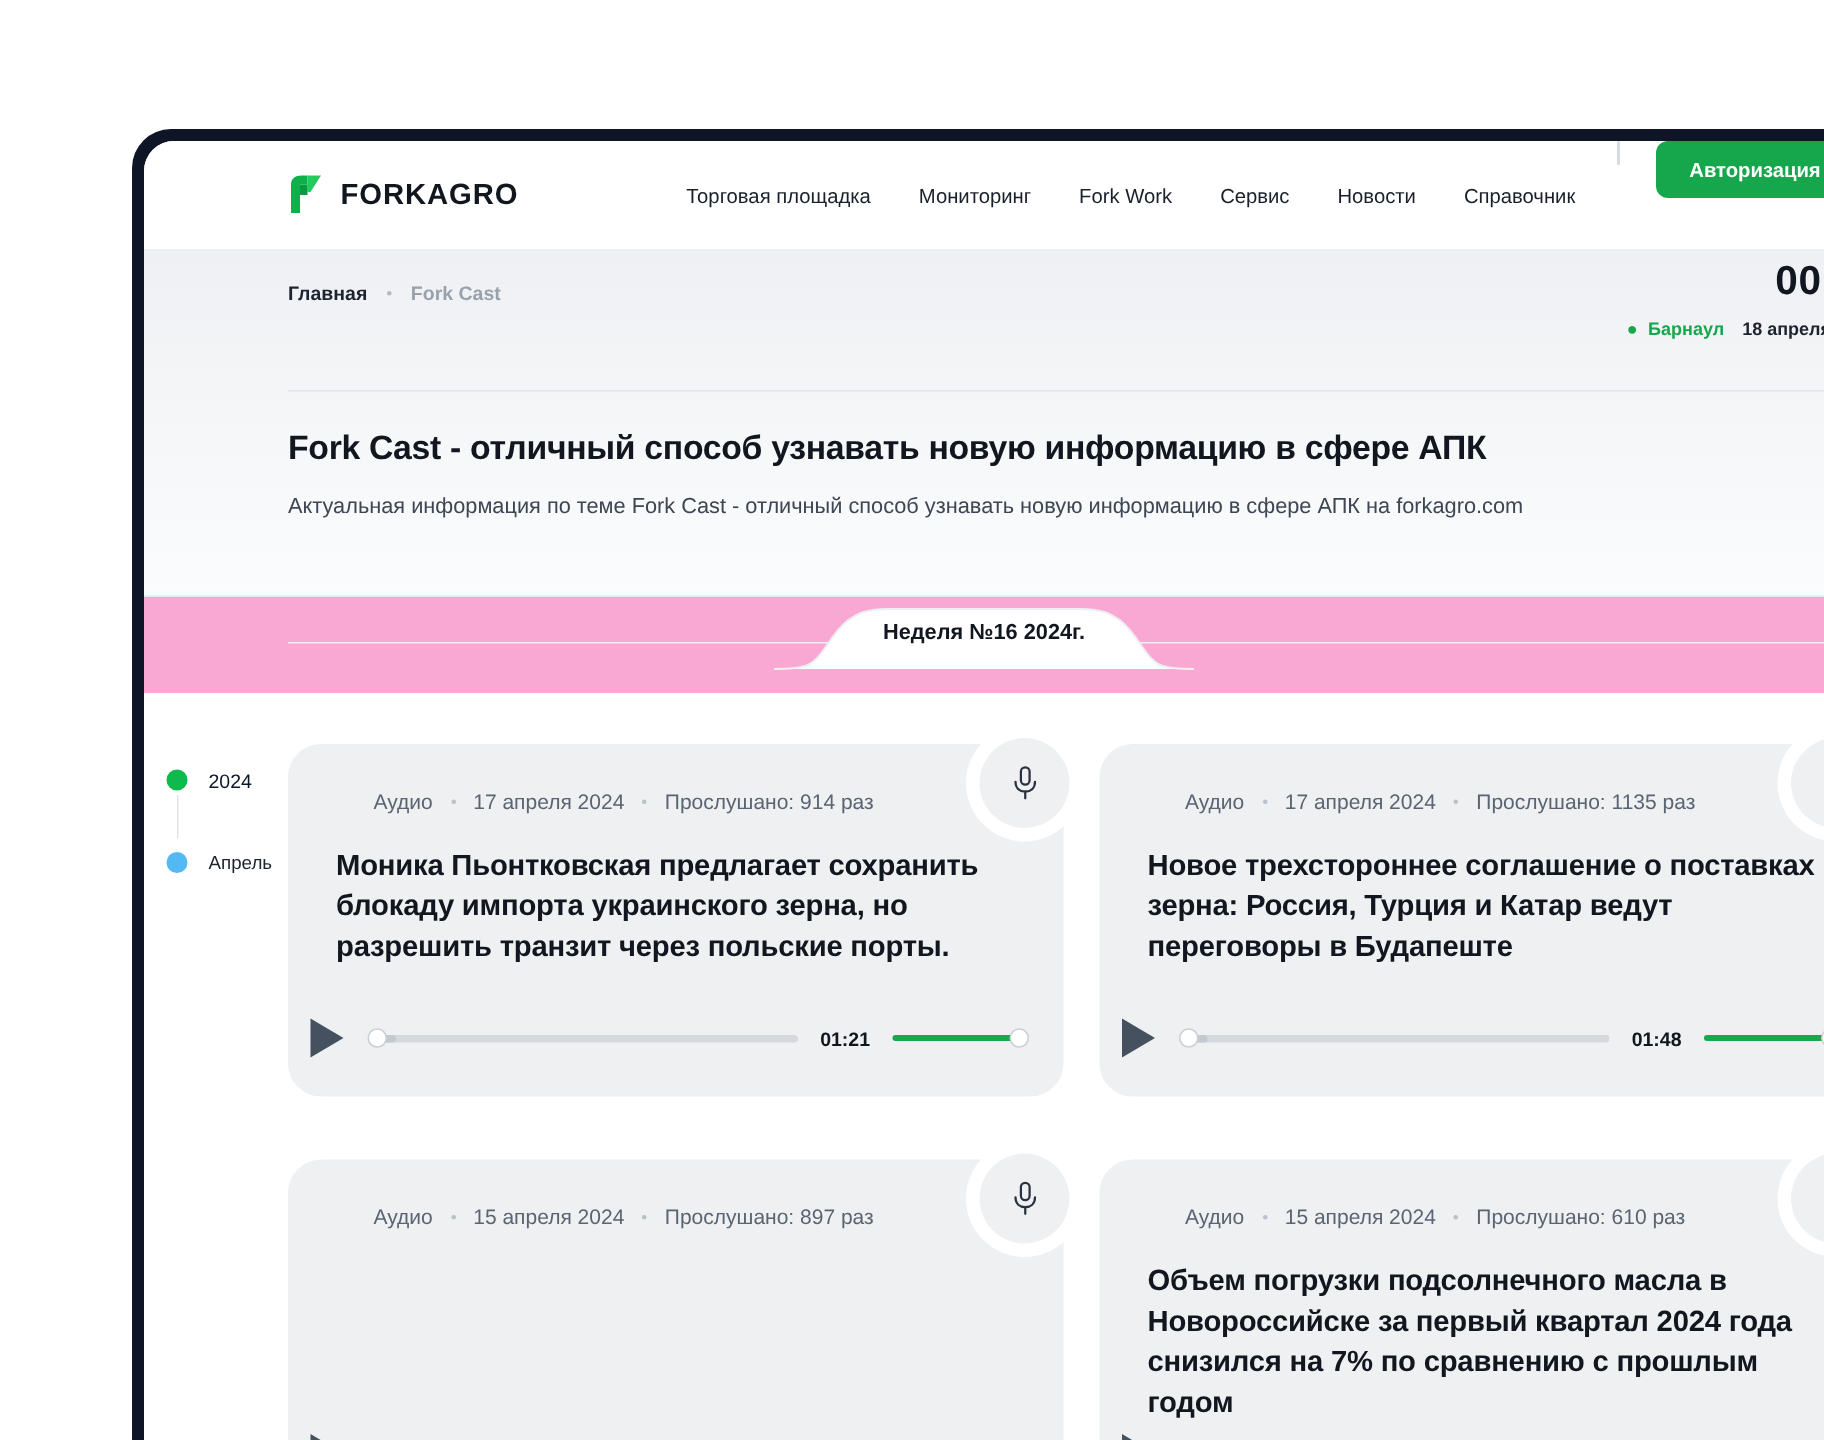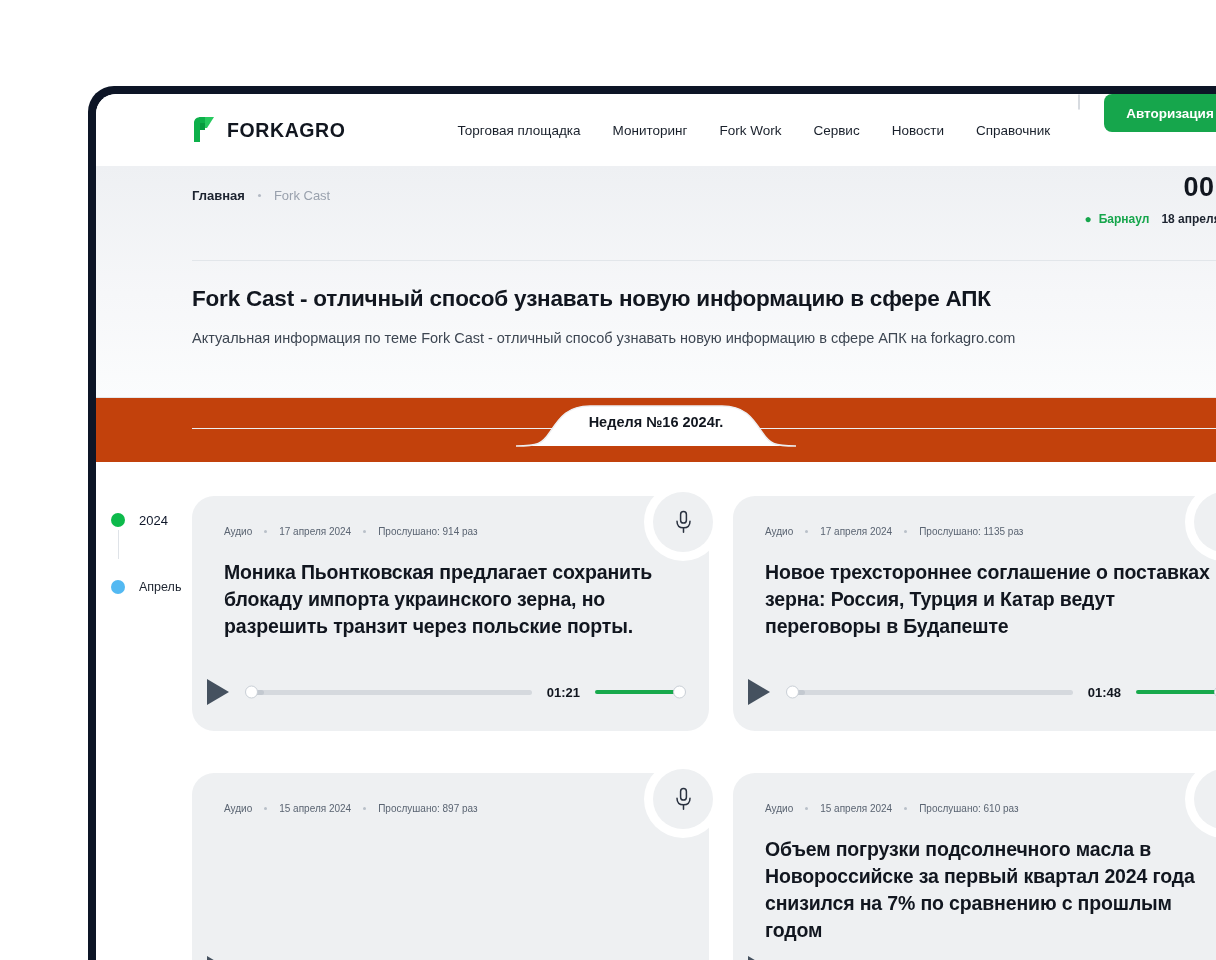--- a/index.html
+++ b/index.html
@@ -60,21 +60,21 @@
 
   
   .band {
     position: relative; background: linear-gradient(180deg,#eef0f3 0%,#f6f7f9 55%,#fbfcfd 100%);
     padding: 22px 0 0 0; height: 232px;
   }
   .band-inner { padding-left: 96px; padding-right: 4px; position: relative; height: 100%; }
   .crumbs { display: flex; align-items: center; gap: 13px; font-size: 13px; }
   .crumb-home { color: #1d2430; font-weight: 600; cursor: pointer; }
   .crumb-dot { width: 3px; height: 3px; border-radius: 50%; background: #b3bac4; }
-  .crumb-cur { color: #99a1ad; font-weight: 400; }
+  .crumb-cur { color: #99a1ad; font-weight: 700; }
 
   .clock-wrap {
     position: absolute; right: -8px; top: -16px; text-align: right;
   }
   .clock { font-size: 27px; font-weight: 700; color: #11161f; letter-spacing: .5px; }
   .meta-line {
     display: flex; align-items: center; gap: 7px; justify-content: flex-end;
     margin-top: 9px; font-size: 12px; white-space: nowrap;
   }
   .pin { color: #16a64c; font-size: 12px; line-height: 1; }
@@ -91,38 +91,38 @@
   }
   .page-sub {
     position: absolute; left: 96px; top: 142px;
     font-size: 14.5px; color: #3d4652; white-space: nowrap;
   }
   .band-rule-b {
     position: absolute; left: 0; right: 0; bottom: 0; height: 1px; background: #e4e8ec;
   }
 
   
-  .weekzone { position: relative; height: 64px; background: #c2410c; }
+  .weekzone { position: relative; height: 64px; background: #f9a8d4; }
   .week-rule {
     position: absolute; left: 96px; right: 0; top: 30px; height: 1px; background: #edeff2;
   }
   .tab-shape {
     position: absolute; left: 50%; transform: translateX(-50%); top: -2px;
     width: 280px; height: 52px;
   }
   .week-label {
     position: absolute; left: 50%; transform: translateX(-50%); top: 16px;
     font-size: 14.5px; font-weight: 700; color: #11161f; white-space: nowrap;
   }
 
   
   .content { position: relative; display: flex; padding-top: 4px; }
   .timeline { width: 96px; flex: 0 0 96px; position: relative; padding-top: 44px; }
   .tl-node { display: flex; align-items: center; gap: 14px; position: relative; height: 20px; }
-  .tl-node + .tl-node { margin-top: 47px; }
+  .tl-node + .tl-node { margin-top: 35px; }
   .dot { width: 14px; height: 14px; border-radius: 50%; flex: 0 0 14px; margin-left: 15px; }
   .dot-year { background: #0dba4b; }
   .dot-month { background: #53b9f2; }
   .tl-lbl { font-size: 13px; font-weight: 400; color: #0f172a; }
   .tl-lbl.month { font-weight: 400; color: #1d2430; font-size: 12.5px; }
   .tl-line {
     position: absolute; left: 21.5px; top: 64px; width: 1.5px; height: 29px;
     background: #dfe3e8;
   }
 
@@ -144,21 +144,21 @@
   }
   .mic-circle {
     position: absolute; right: -4px; top: -4px;
     width: 60px; height: 60px; border-radius: 50%;
     background: #eef0f2;
     display: flex; align-items: center; justify-content: center;
     cursor: pointer;
   }
   .card-meta {
     display: flex; align-items: center; gap: 12px;
-    font-size: 10px; color: #5a6472; position: relative; z-index: 2;
+    font-size: 14px; color: #5a6472; position: relative; z-index: 2; margin-left: 25px;
   }
   .meta-dot { width: 3px; height: 3px; border-radius: 50%; background: #b9c0c9; }
   .card-title {
     margin-top: 22px; font-size: 19.5px; line-height: 27px;
     font-weight: 700; color: #11161f; letter-spacing: -.15px;
     max-width: 452px;
   }
 
   .player {
     position: absolute; left: 15px; right: 28px; bottom: 26px;

